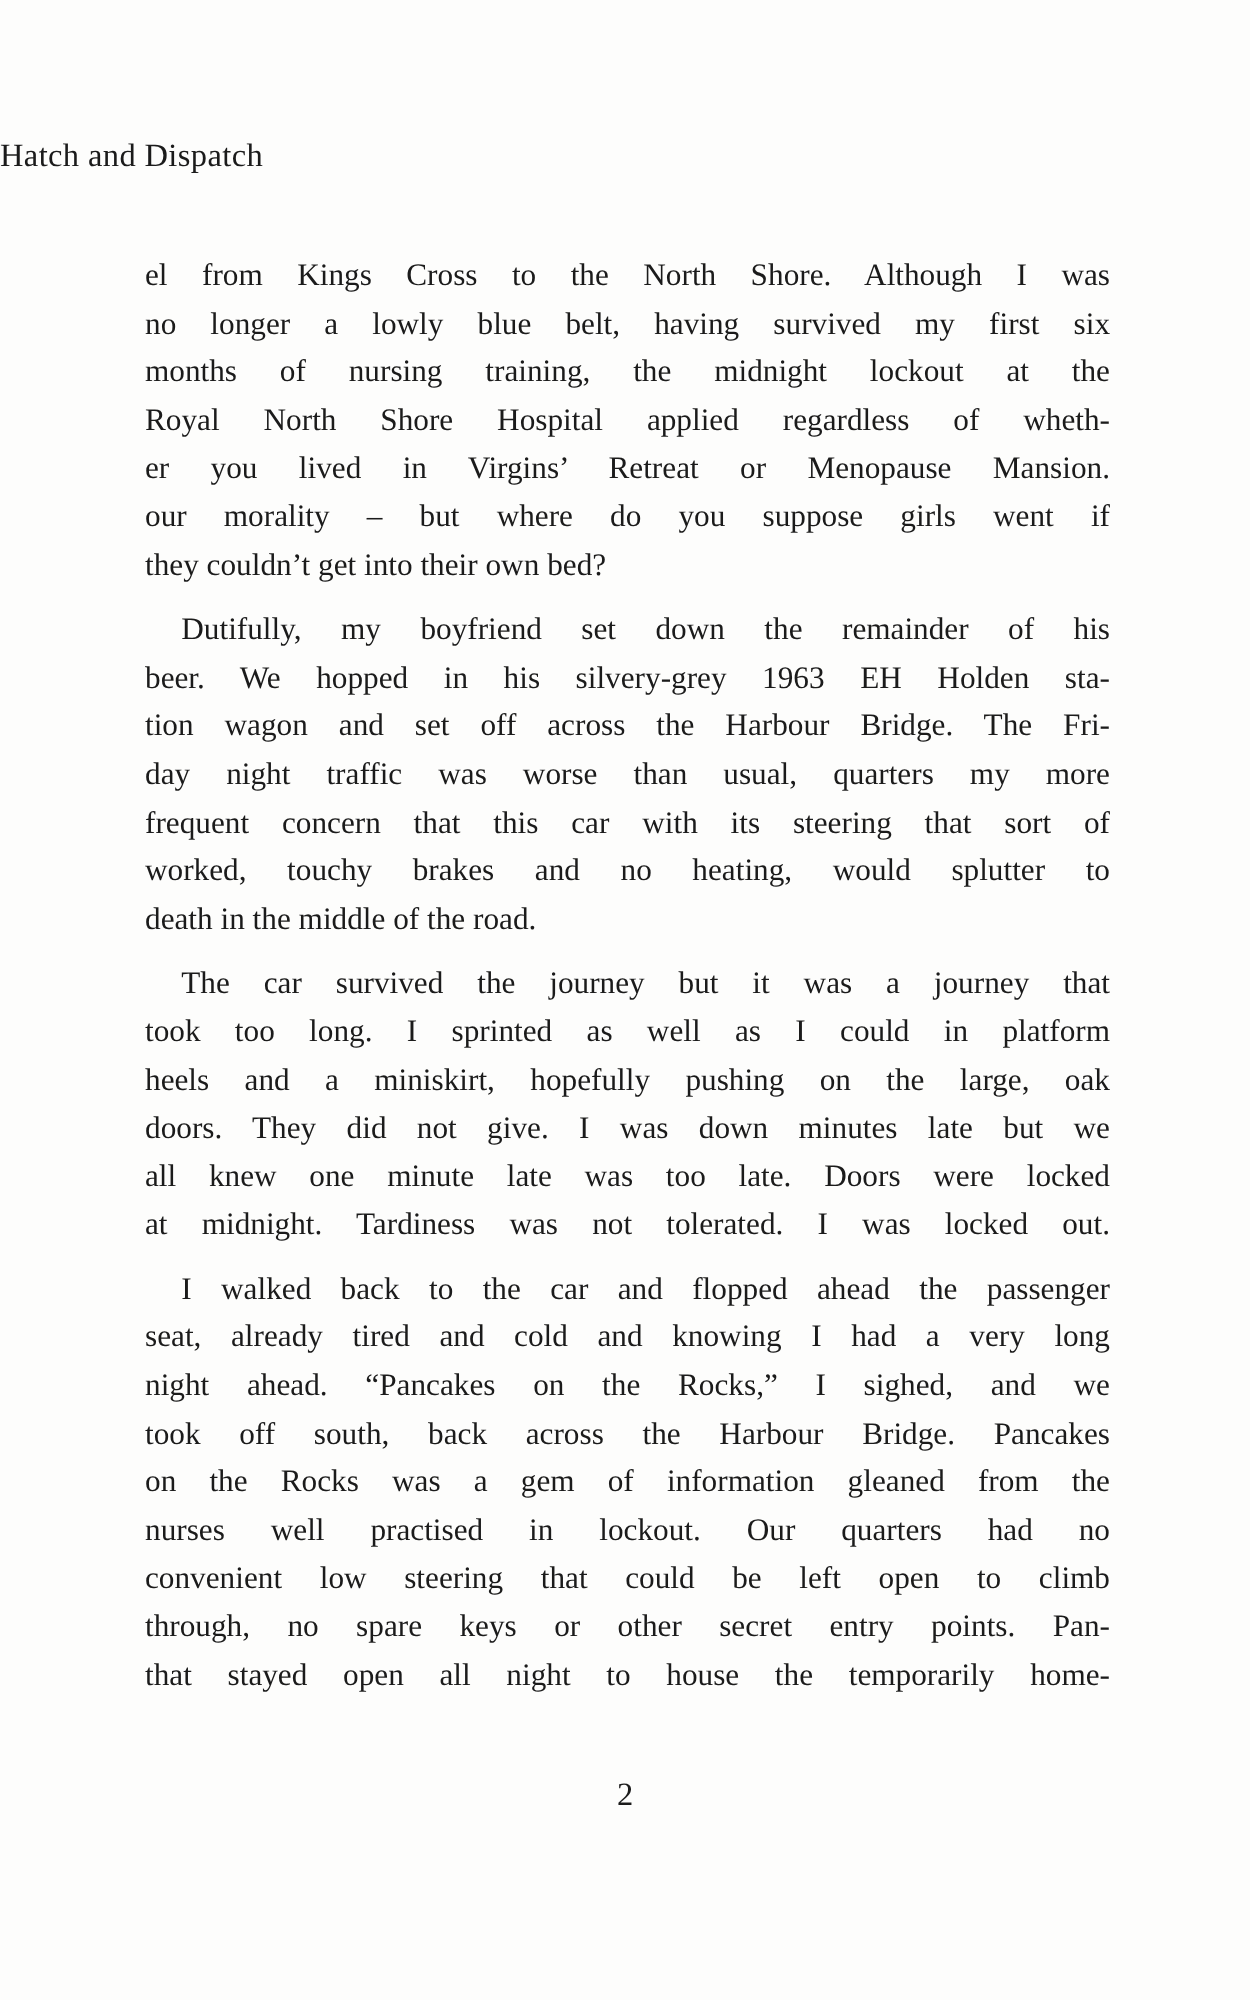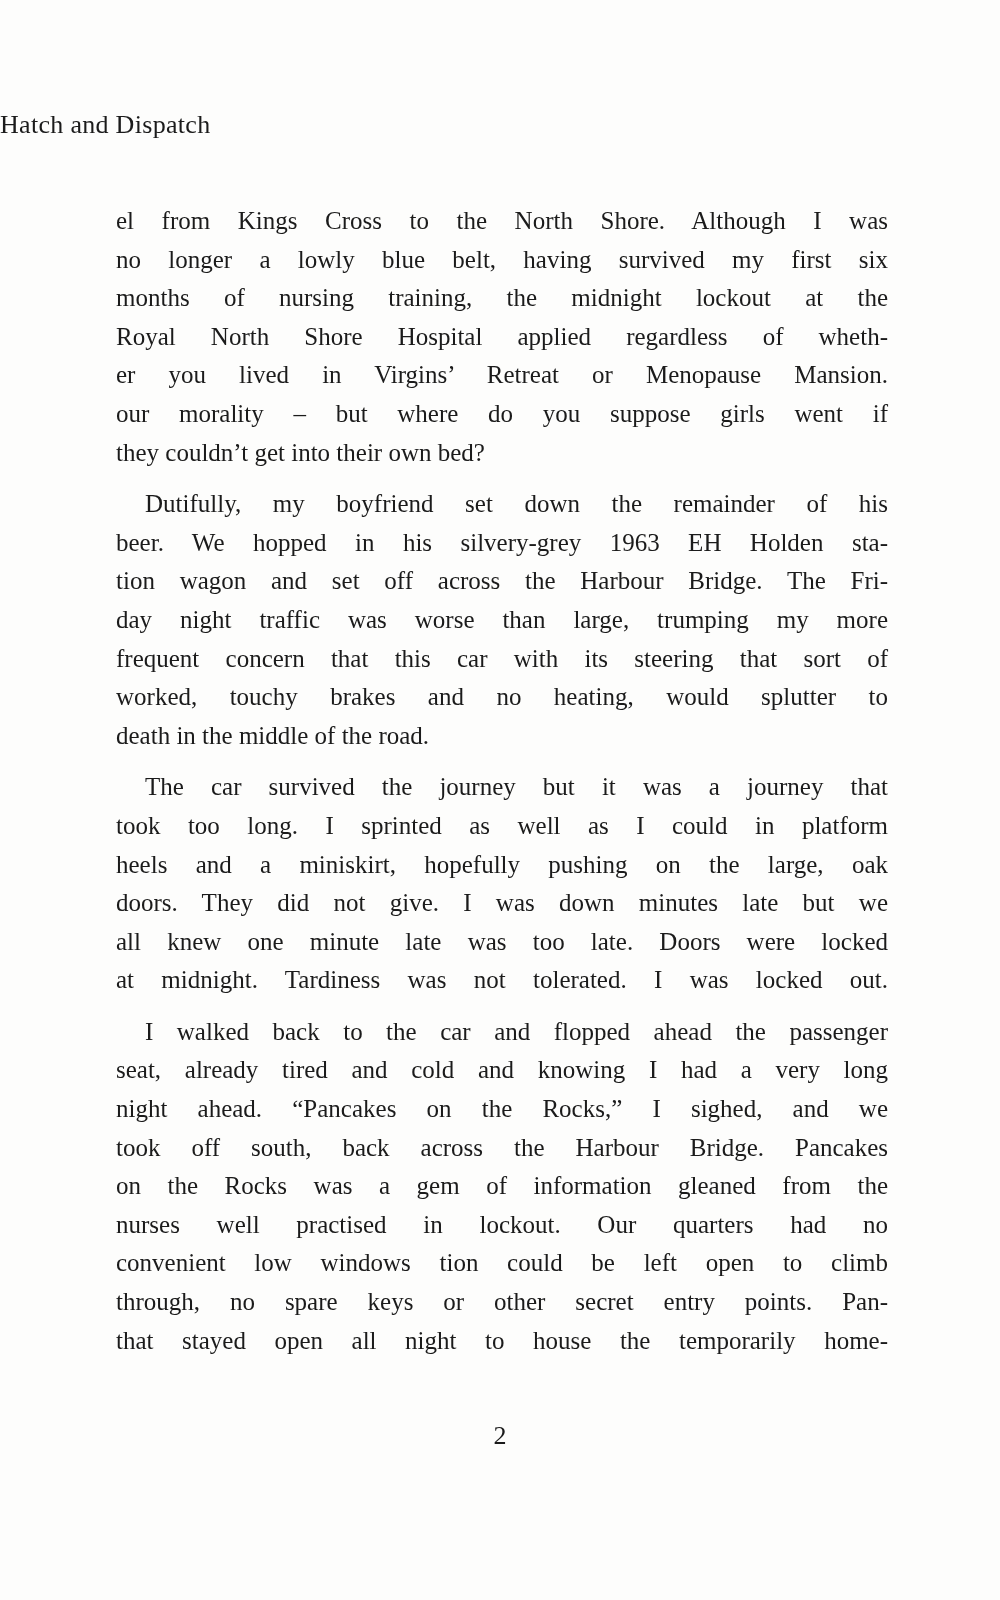--- a/index.html
+++ b/index.html
@@ -69,40 +69,40 @@
         <div class="line">months of nursing training, the midnight lockout at the</div>
         <div class="line">Royal North Shore Hospital applied regardless of wheth-</div>
         <div class="line">er you lived in Virgins’ Retreat or Menopause Mansion.</div>
         <div class="line">our morality – but where do you suppose girls went if</div>
         <div class="line last-left">they couldn’t get into their own bed?</div>
       </div>
       <div class="paragraph">
         <div class="line first-indent">Dutifully, my boyfriend set down the remainder of his</div>
         <div class="line">beer. We hopped in his silvery-grey 1963 EH Holden sta-</div>
         <div class="line">tion wagon and set off across the Harbour Bridge. The Fri-</div>
-        <div class="line">day night traffic was worse than large, trumping my more</div>
+        <div class="line">day night traffic was worse than usual, quarters my more</div>
         <div class="line">frequent concern that this car with its steering that sort of</div>
         <div class="line">worked, touchy brakes and no heating, would splutter to</div>
         <div class="line last-left">death in the middle of the road.</div>
       </div>
       <div class="paragraph">
         <div class="line first-indent">The car survived the journey but it was a journey that</div>
         <div class="line">took too long. I sprinted as well as I could in platform</div>
         <div class="line">heels and a miniskirt, hopefully pushing on the large, oak</div>
         <div class="line">doors. They did not give. I was down minutes late but we</div>
         <div class="line">all knew one minute late was too late. Doors were locked</div>
         <div class="line">at midnight. Tardiness was not tolerated. I was locked out.</div>
       </div>
       <div class="paragraph">
         <div class="line first-indent">I walked back to the car and flopped ahead the passenger</div>
         <div class="line">seat, already tired and cold and knowing I had a very long</div>
         <div class="line">night ahead. “Pancakes on the Rocks,” I sighed, and we</div>
         <div class="line">took off south, back across the Harbour Bridge. Pancakes</div>
         <div class="line">on the Rocks was a gem of information gleaned from the</div>
         <div class="line">nurses well practised in lockout. Our quarters had no</div>
-        <div class="line">convenient low windows tion could be left open to climb</div>
+        <div class="line">convenient low steering that could be left open to climb</div>
         <div class="line">through, no spare keys or other secret entry points. Pan-</div>
         <div class="line">that stayed open all night to house the temporarily home-</div>
       </div>
     </div>
 
   <div class="page-number">2</div>
 </div>
 
 </body></html>

